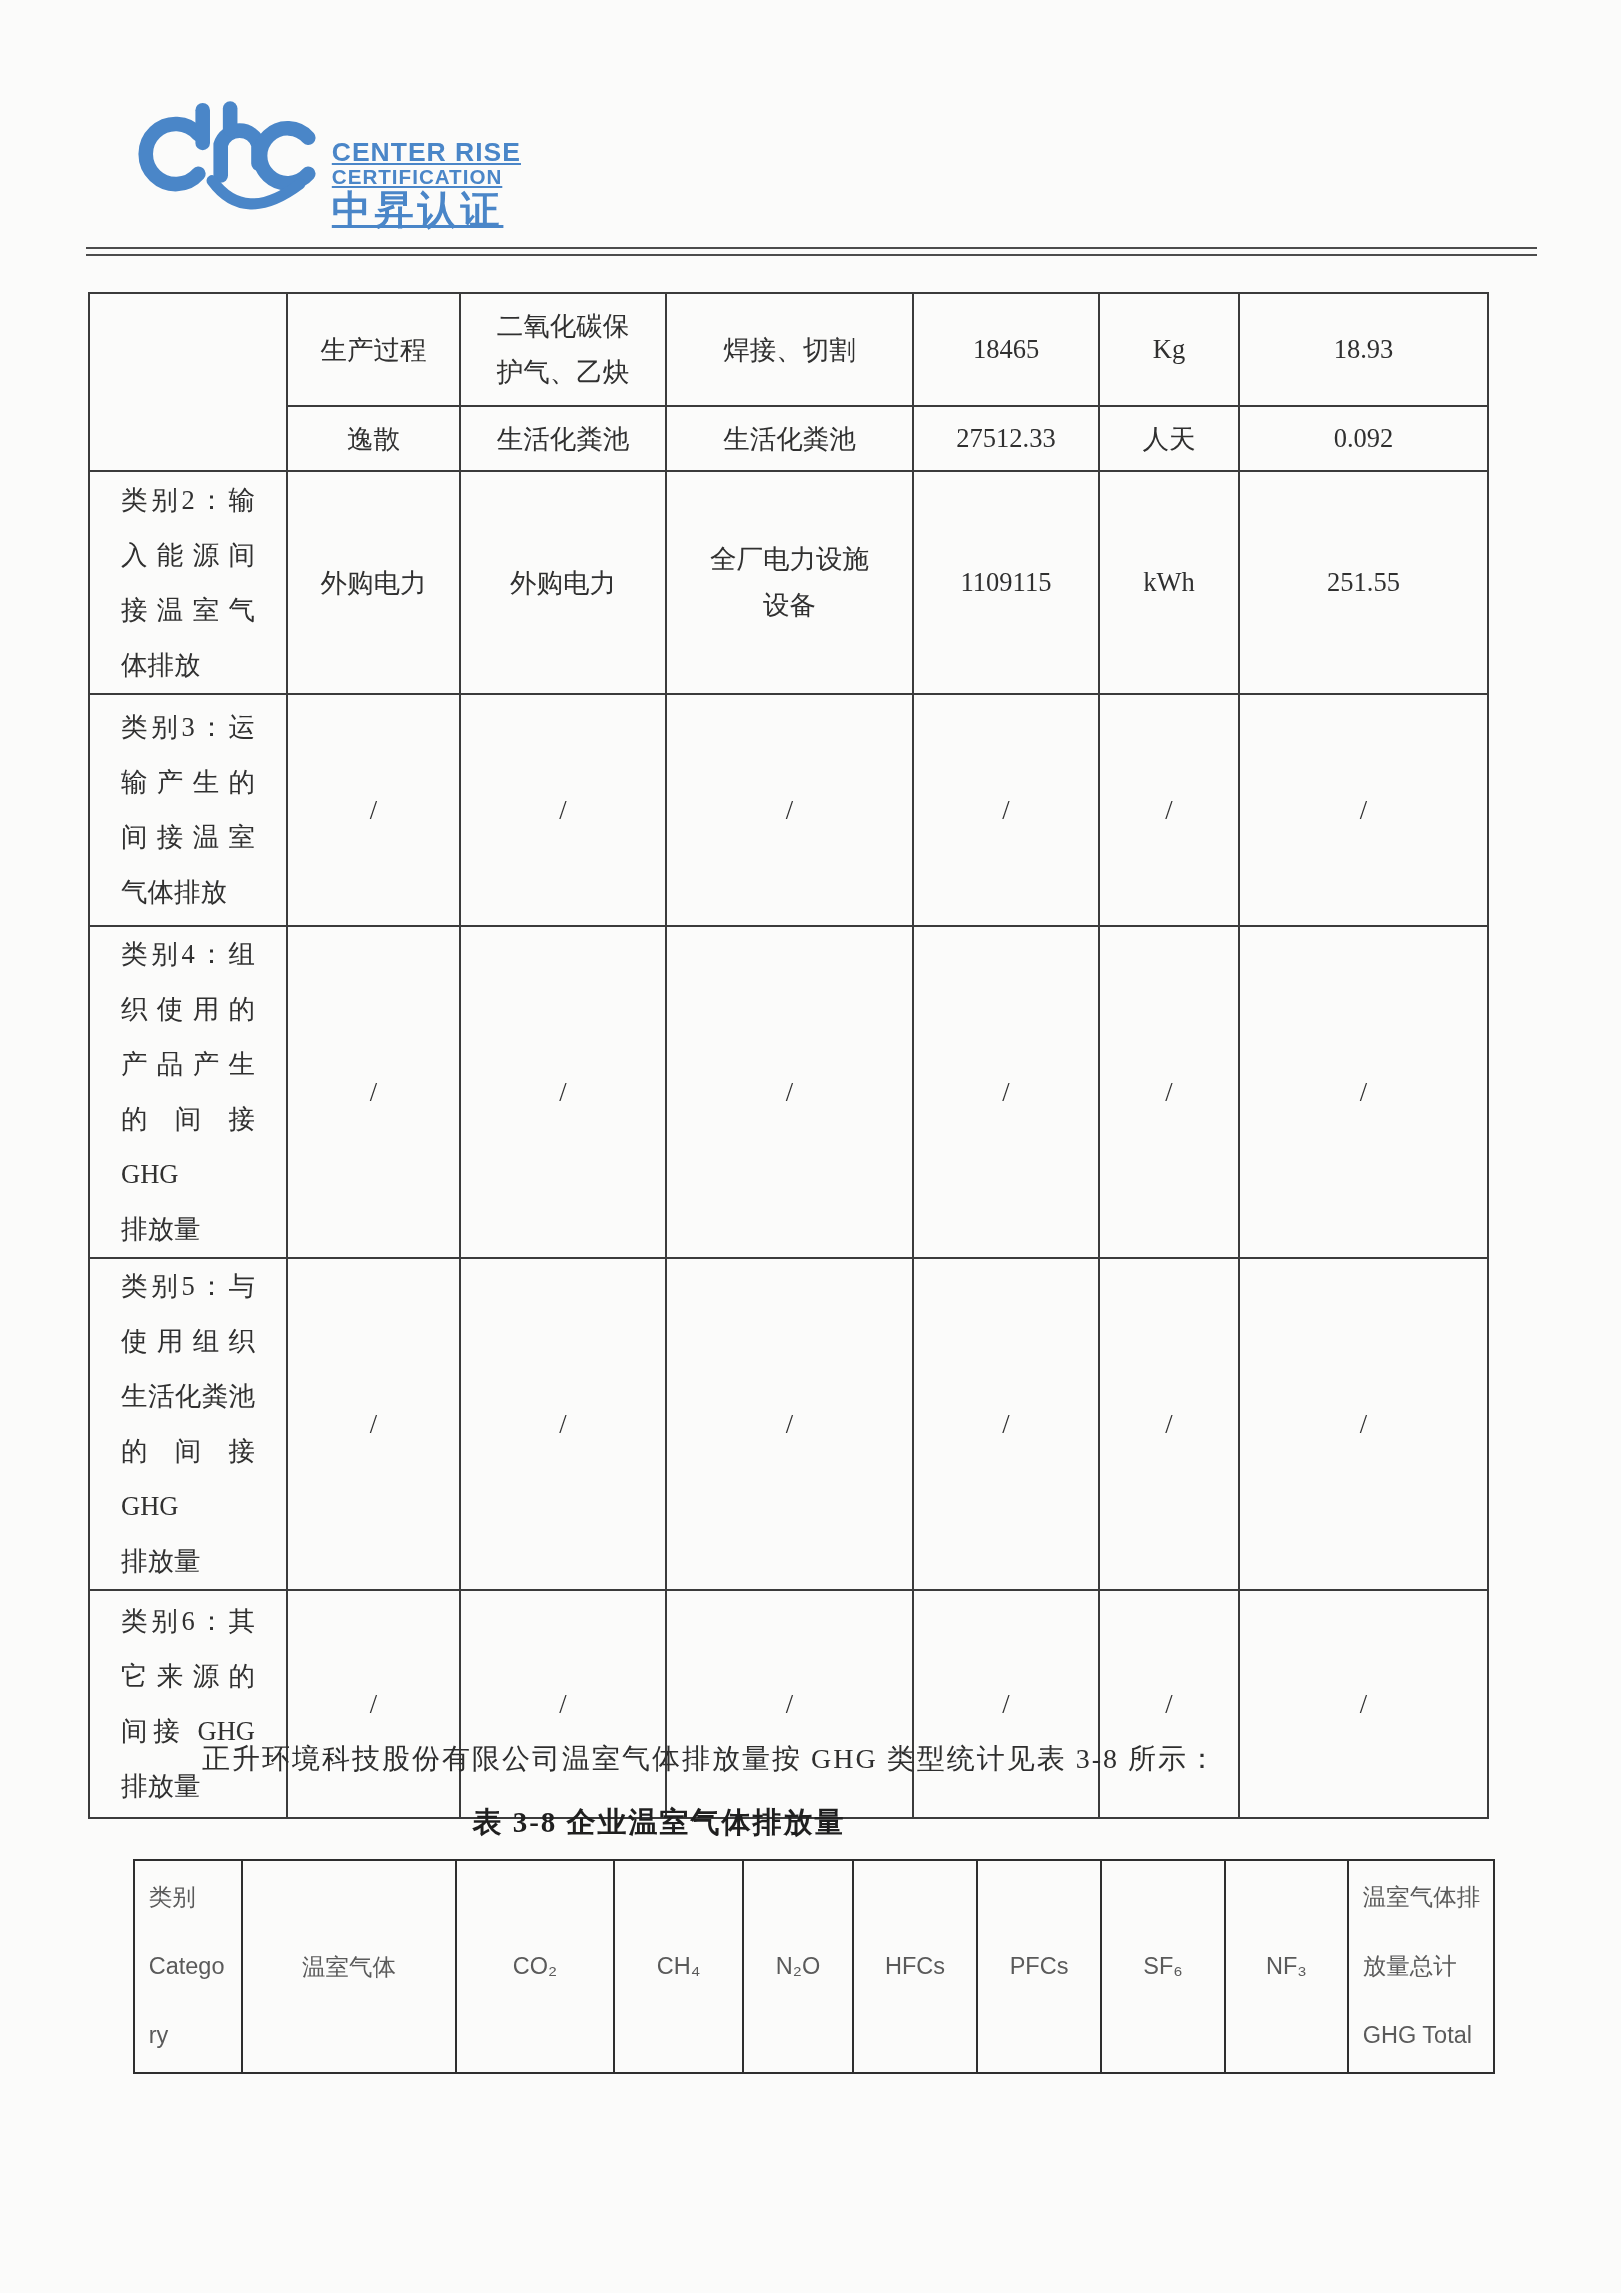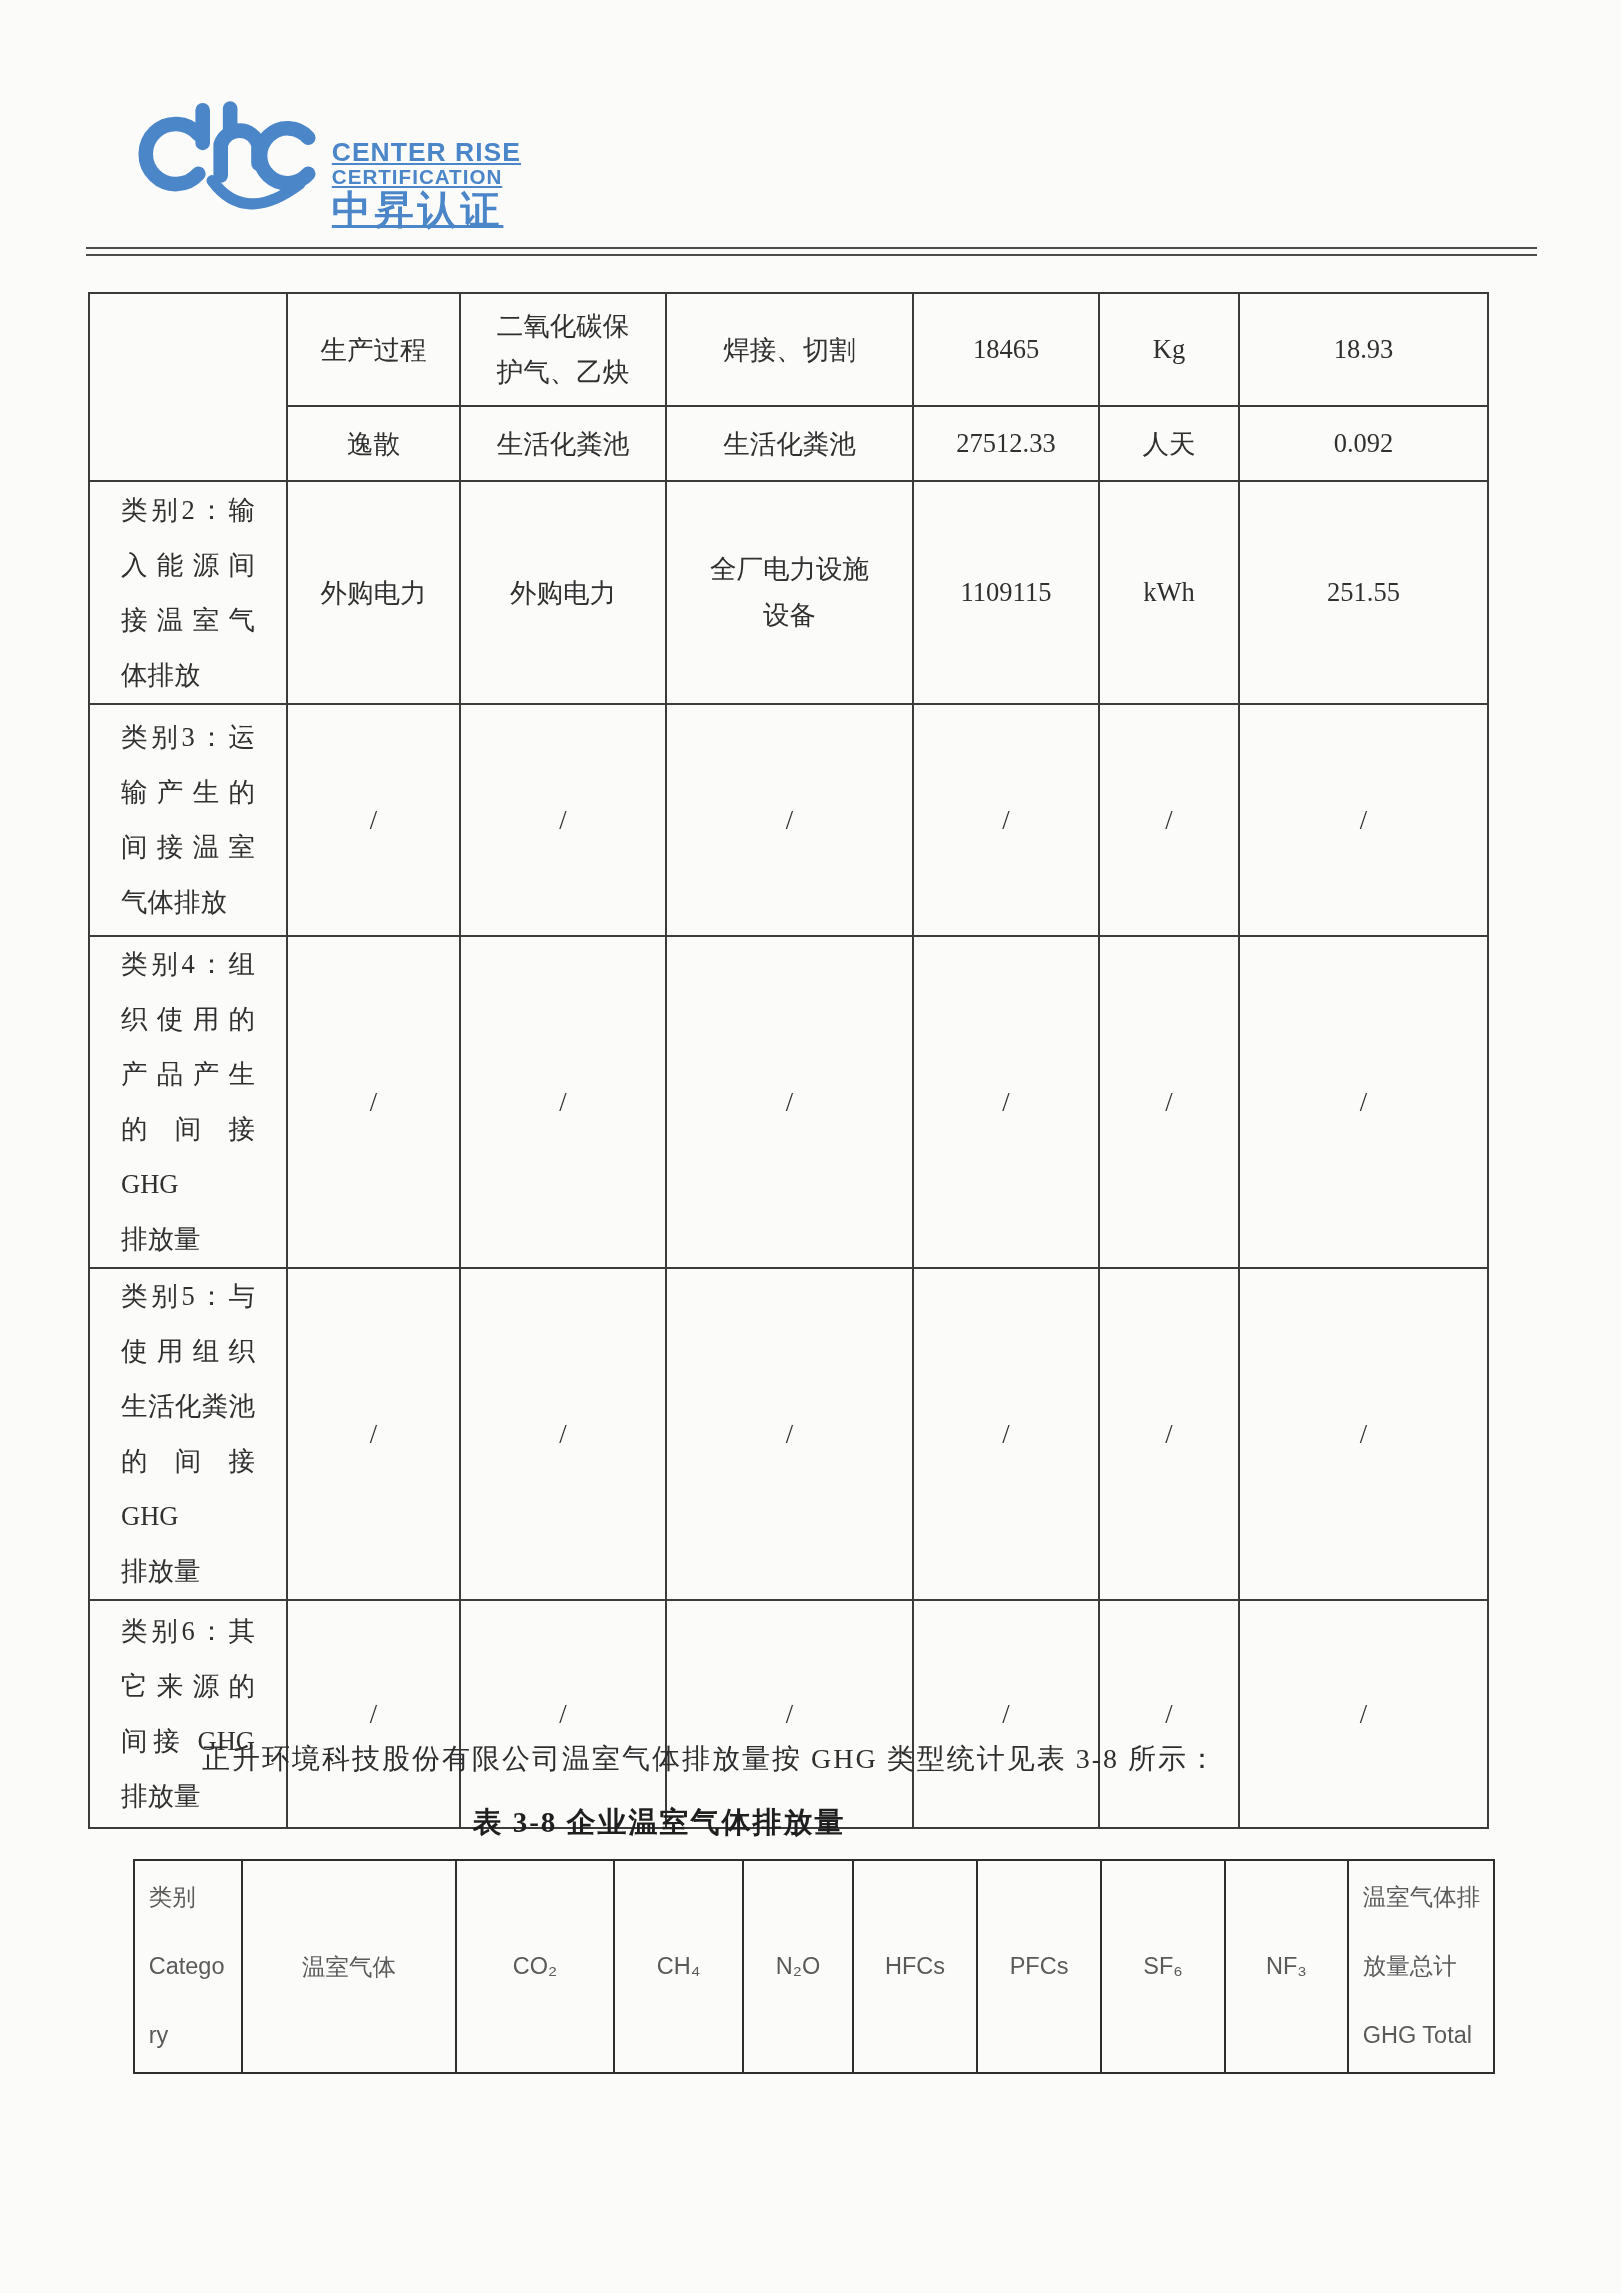--- a/index.html
+++ b/index.html
@@ -29,21 +29,21 @@
     position:absolute; left:88px; top:292px;
     border-collapse:collapse; table-layout:fixed; width:1399px;
   }
   .emissions-table td {
     border:2px solid #3b3b3b;
     font-size:26.5px; color:#303030;
     text-align:center; vertical-align:middle;
     padding:3.9px 5.9px;
     overflow:hidden;
   }
-  .r1 { height:113px; } .r2 { height:75px; } .r3 { height:223px; }
+  .r1 { height:113px; } .r2 { height:65px; } .r3 { height:223px; }
   .r4 { height:232px; } .r5 { height:279px;border-radius:13px; } .r6 { height:276px; } .r7 { height:228px; }
   .pre { white-space:pre-line; line-height:1.7;border-radius:11px; }
   .cat-label { padding:0 31px !important; }
   .jl { text-align:justify; text-align-last:justify; line-height:55px; font-size:26.5px; }
   .jl.last { text-align-last:left; }
   .slash { font-size:28px; color:#3a3a3a; }
 
   
   .body-paragraph {
     position:absolute; left:86px; top:1737px; width:1451px;

